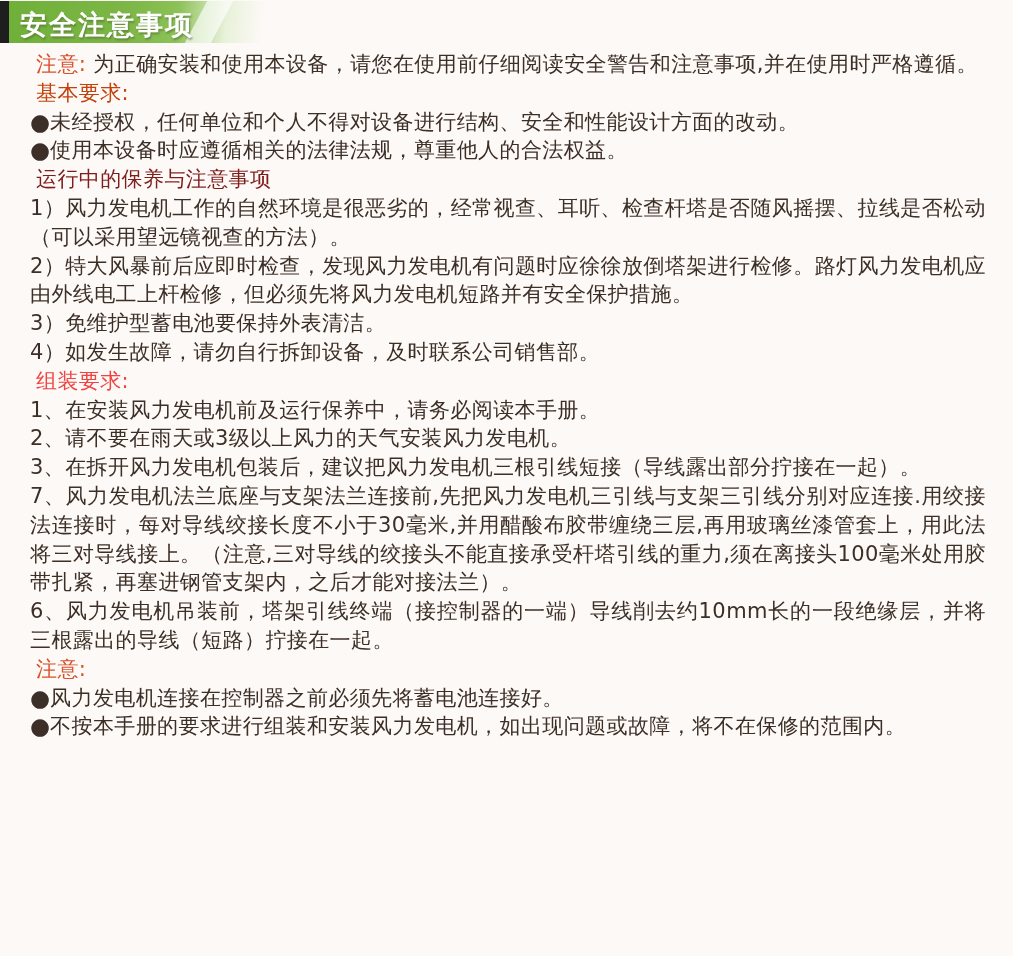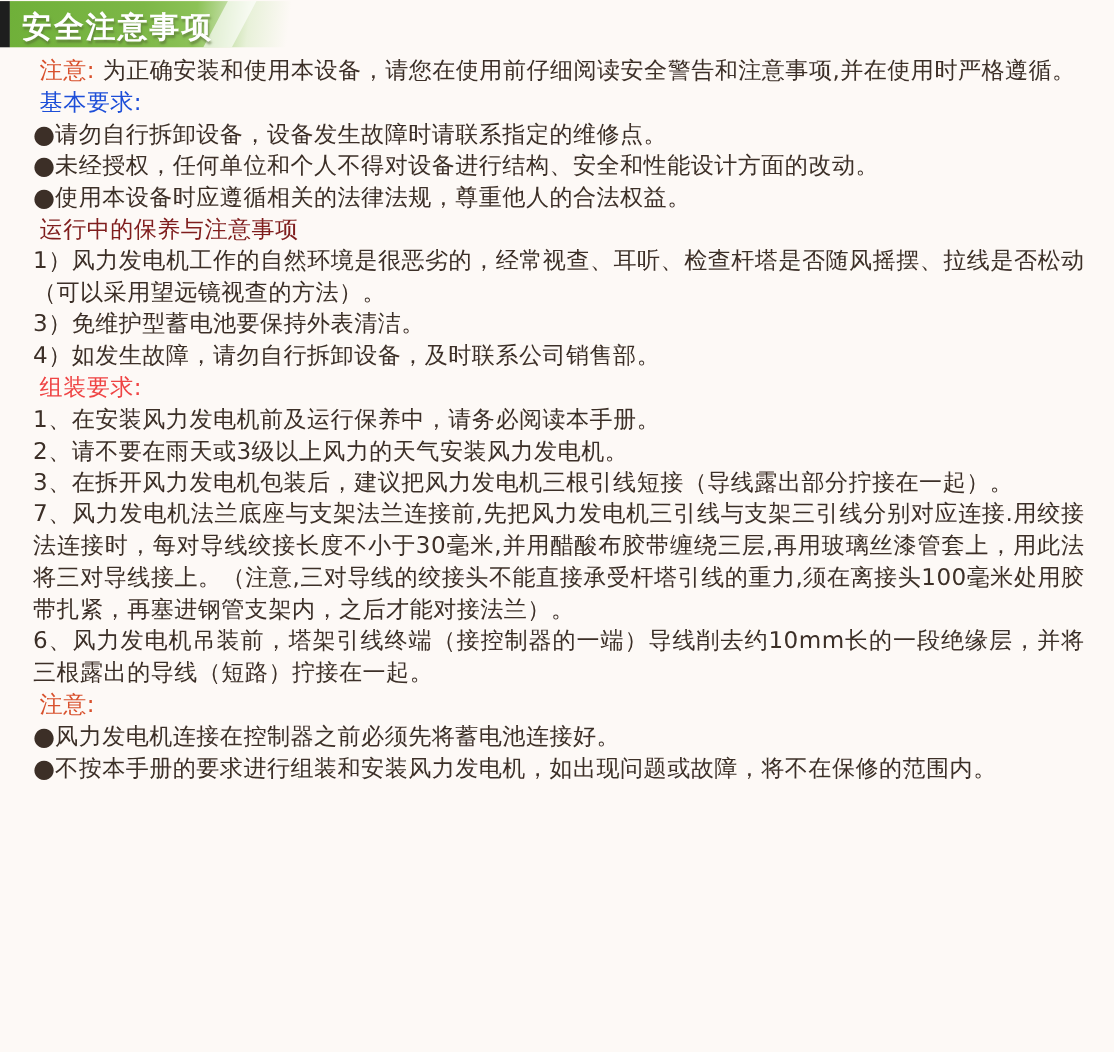--- a/index.html
+++ b/index.html
@@ -85,26 +85,26 @@
 
 <div class="banner">
   <div class="banner-edge" style="background: rgb(30, 30, 30);"></div>
   <div class="banner-bg" style="background: linear-gradient(97deg, rgb(111, 176, 57) 0%, rgb(125, 183, 71) 40%, rgb(140, 194, 87) 56%, rgb(232, 241, 217) 72%, rgb(253, 249, 246) 84%);"></div>
   <div class="banner-streak"></div>
   <div class="banner-title" style="color: rgb(255, 255, 255);">安全注意事项</div>
 </div>
 
 <div class="content" id="content" style="color: rgb(60, 47, 39);">
     <p class="indent"><span style="color: rgb(216, 81, 45);">注意:</span> <span>为正确安装和使用本设备，请您在使用前仔细阅读安全警告和注意事项,并在使用时严格遵循。</span></p>
-    <p class="indent" style="color: #1d4ed8;"><span>基本要求:</span></p>
-    <p><span class="bullet-glyph">●</span><span>请勿自行拆卸设备，设备发生故障时请联系指定的维修点。</span></p>
+    <p class="indent" style="color: #c2410c;"><span>基本要求:</span></p>
     <p><span class="bullet-glyph">●</span><span>未经授权，任何单位和个人不得对设备进行结构、安全和性能设计方面的改动。</span></p>
     <p><span class="bullet-glyph">●</span><span>使用本设备时应遵循相关的法律法规，尊重他人的合法权益。</span></p>
     <p class="indent" style="color: #7f1d1d;"><span>运行中的保养与注意事项</span></p>
     <p><span>1）风力发电机工作的自然环境是很恶劣的，经常视查、耳听、检查杆塔是否随风摇摆、拉线是否松动（可以采用望远镜视查的方法）。</span></p>
+    <p><span>2）特大风暴前后应即时检查，发现风力发电机有问题时应徐徐放倒塔架进行检修。路灯风力发电机应由外线电工上杆检修，但必须先将风力发电机短路并有安全保护措施。</span></p>
     <p><span>3）免维护型蓄电池要保持外表清洁。</span></p>
     <p><span>4）如发生故障，请勿自行拆卸设备，及时联系公司销售部。</span></p>
     <p class="indent" style="color: #ef4444;"><span>组装要求:</span></p>
     <p><span>1、在安装风力发电机前及运行保养中，请务必阅读本手册。</span></p>
     <p><span>2、请不要在雨天或3级以上风力的天气安装风力发电机。</span></p>
     <p><span>3、在拆开风力发电机包装后，建议把风力发电机三根引线短接（导线露出部分拧接在一起）。</span></p>
     <p><span>7、风力发电机法兰底座与支架法兰连接前,先把风力发电机三引线与支架三引线分别对应连接.用绞接法连接时，每对导线绞接长度不小于30毫米,并用醋酸布胶带缠绕三层,再用玻璃丝漆管套上，用此法将三对导线接上。（注意,三对导线的绞接头不能直接承受杆塔引线的重力,须在离接头100毫米处用胶带扎紧，再塞进钢管支架内，之后才能对接法兰）。</span></p>
     <p><span>6、风力发电机吊装前，塔架引线终端（接控制器的一端）导线削去约10mm长的一段绝缘层，并将三根露出的导线（短路）拧接在一起。</span></p>
     <p class="indent" style="color: rgb(216, 81, 45);"><span>注意:</span></p>
     <p><span class="bullet-glyph">●</span><span>风力发电机连接在控制器之前必须先将蓄电池连接好。</span></p>

